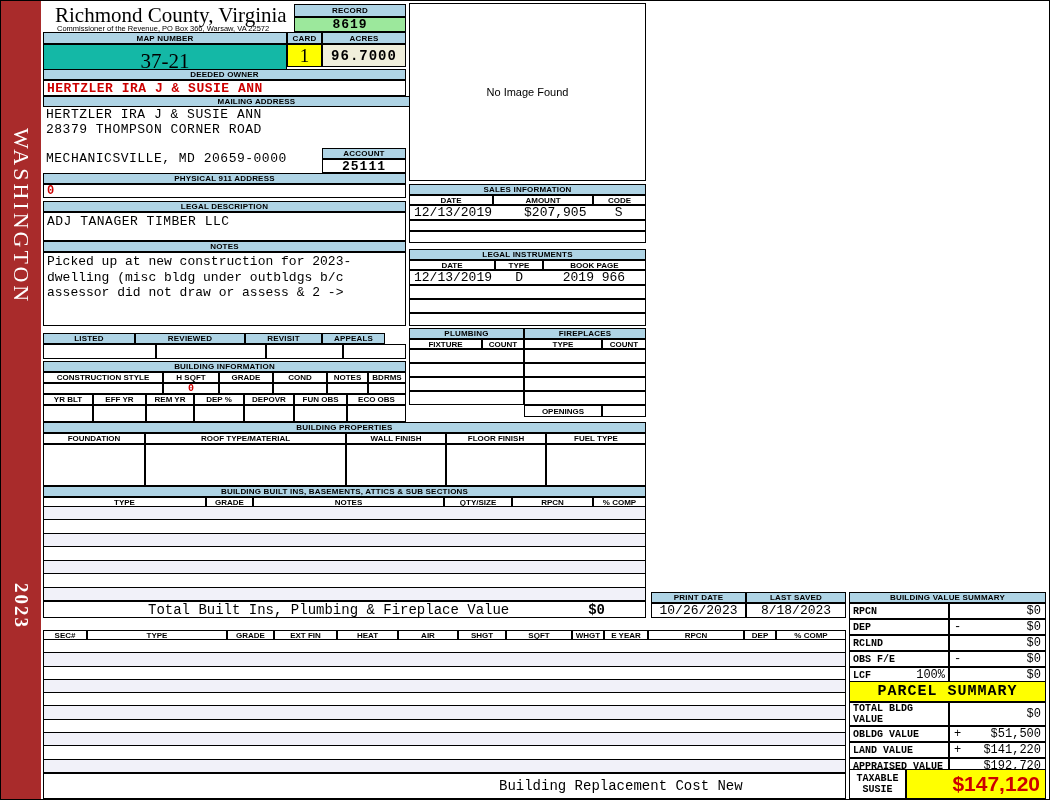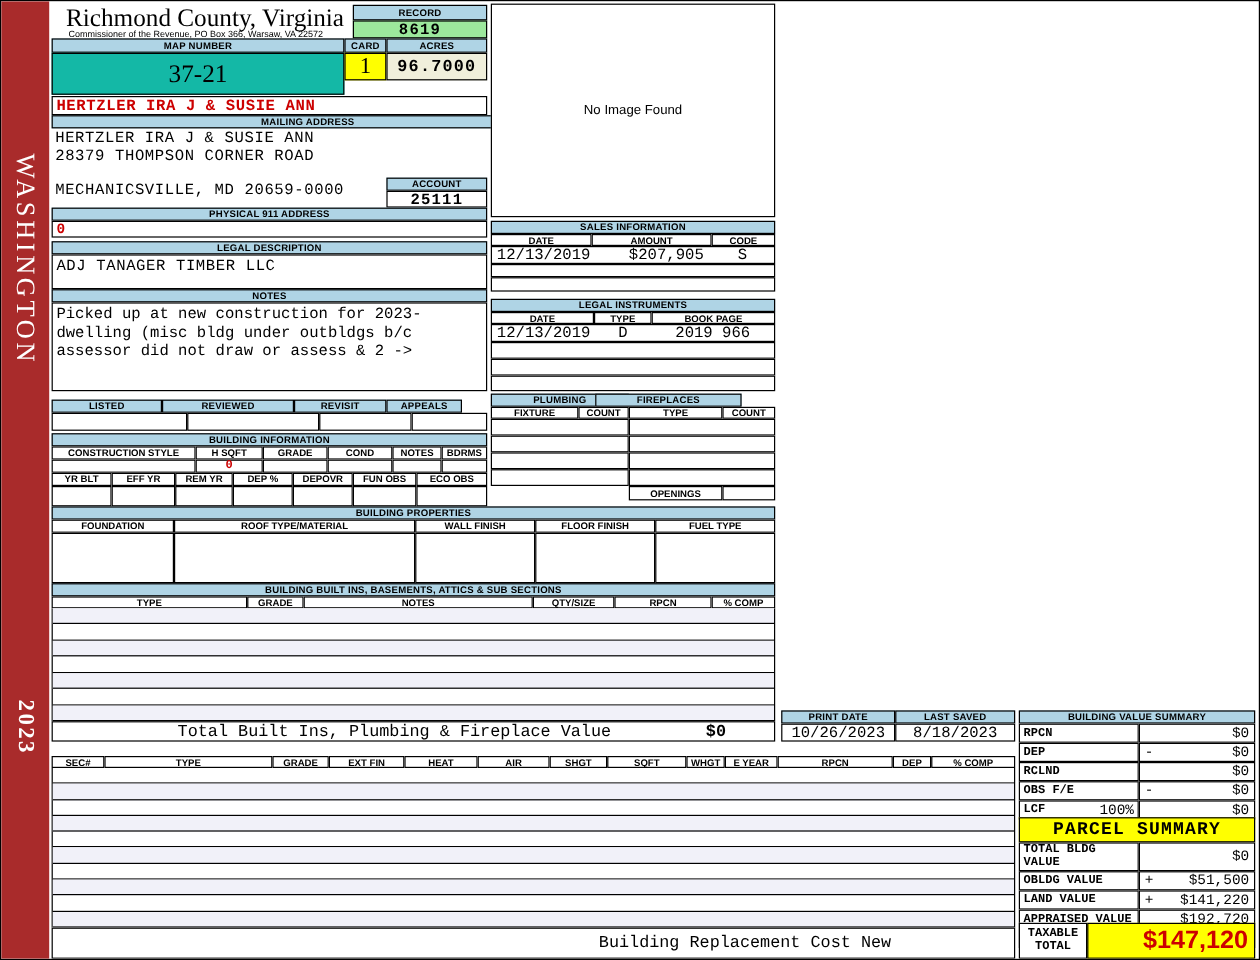--- a/index.html
+++ b/index.html
@@ -51,20 +51,21 @@
   <div class="abs bx v" style="left:293px;top:16px;width:112px;height:15px;background:#9CE89C;display:flex;align-items:center;justify-content:center;font-size:13px;font-weight:bold;letter-spacing:1px;">8619</div>
 
   <div class="abs hd" style="left:42px;top:31px;width:244px;height:12px;">MAP NUMBER</div>
   <div class="abs hd" style="left:286px;top:31px;width:35px;height:12px;">CARD</div>
   <div class="abs hd" style="left:321px;top:31px;width:84px;height:12px;">ACRES</div>
 
   <div class="abs bx" style="left:42px;top:43px;width:244px;height:35px;background:#14b8a6;display:flex;align-items:center;justify-content:center;font:21px 'Liberation Serif',serif;">37-21</div>
   <div class="abs bx" style="left:286px;top:43px;width:35px;height:23px;background:#FFFF00;display:flex;align-items:center;justify-content:center;font:19px 'Liberation Serif',serif;">1</div>
   <div class="abs bx v" style="left:321px;top:43px;width:84px;height:23px;background:#F0EFDB;display:flex;align-items:center;justify-content:center;font-size:14px;font-weight:bold;letter-spacing:1px;">96.7000</div>
 
+  <div class="abs hd" style="left:42px;top:68px;width:363px;height:11px;">DEEDED OWNER</div>
   <div class="abs bx v red" style="left:42px;top:79px;width:363px;height:16px;display:flex;align-items:center;padding-left:3px;font-size:13px;font-weight:bold;letter-spacing:.5px;">HERTZLER IRA J &amp; SUSIE ANN</div>
 
   <div class="abs hd" style="left:42px;top:95px;width:427px;height:11px;">MAILING ADDRESS</div>
   <div class="abs" style="left:42px;top:106px;width:363px;height:66px;">
     <div class="abs v" style="left:3px;top:0;font-size:13px;letter-spacing:.5px;white-space:nowrap;">HERTZLER IRA J &amp; SUSIE ANN</div>
     <div class="abs v" style="left:3px;top:15px;font-size:13px;letter-spacing:.5px;white-space:nowrap;">28379 THOMPSON CORNER ROAD</div>
     <div class="abs v" style="left:3px;top:44px;font-size:13px;letter-spacing:.5px;white-space:nowrap;">MECHANICSVILLE, MD 20659-0000</div>
   </div>
 
   <div class="abs hd" style="left:321px;top:147px;width:84px;height:11px;">ACCOUNT</div>
@@ -283,21 +284,21 @@
       <div class="lbl" style="width:100px;">DEFERRED VALUE</div>
       <div class="val">
           <span>-</span>
           <span class="amt">$45,600</span>
         </div>
     </div>
   </div>
   <div class="abs fx" style="left:848px;top:768px;width:197px;height:30px;">
     <div class="bx v" style="width:57px;display:flex;flex-direction:column;align-items:center;justify-content:center;font-size:10px;font-weight:bold;line-height:11px;">
       <span>TAXABLE</span>
-      <span>TOTAL</span>
+      <span>SUSIE</span>
     </div>
     <div class="bx red" style="width:140px;background:#FFFF00;display:flex;align-items:center;justify-content:flex-end;padding-right:5px;font:bold 21px 'Liberation Sans',sans-serif;">$147,120</div>
   </div>
 
   <div class="abs bx" style="left:408px;top:2px;width:237px;height:178px;display:flex;align-items:center;justify-content:center;font-size:11px;">No Image Found</div>
 
   <div class="abs hd" style="left:408px;top:183px;width:237px;height:11px;">SALES INFORMATION</div>
   <div class="abs fx" style="left:408px;top:194px;width:237px;height:10px;">
     <div class="ch" style="width:84px;">DATE</div>
     <div class="ch" style="width:100px;">AMOUNT</div>
@@ -320,21 +321,21 @@
   <div class="abs bx fx v" style="left:408px;top:269px;width:237px;height:15px;align-items:center;font-size:13px;">
     <span style="width:86px;padding-left:4px;box-sizing:border-box;">12/13/2019</span>
     <span style="width:48px;text-align:center;box-sizing:border-box;">D</span>
     <span style="width:103px;text-align:center;box-sizing:border-box;">2019 966</span>
   </div>
   <div class="abs bx" style="left:408px;top:284px;width:237px;height:14px;"></div>
   <div class="abs bx" style="left:408px;top:298px;width:237px;height:14px;"></div>
   <div class="abs bx" style="left:408px;top:312px;width:237px;height:13px;"></div>
 
   <div class="abs hd" style="left:408px;top:327px;width:115px;height:11px;">PLUMBING</div>
-  <div class="abs hd" style="left:495px;top:327px;width:122px;height:11px;">FIREPLACES</div>
+  <div class="abs hd" style="left:523px;top:327px;width:122px;height:11px;">FIREPLACES</div>
   <div class="abs fx" style="left:408px;top:338px;width:237px;height:10px;">
     <div class="ch" style="width:73px;">FIXTURE</div>
     <div class="ch" style="width:42px;">COUNT</div>
     <div class="ch" style="width:78px;">TYPE</div>
     <div class="ch" style="width:44px;">COUNT</div>
   </div>
   <div class="abs fx" style="left:408px;top:348px;width:237px;height:14px;">
     <div class="bx" style="width:115px;"></div>
     <div class="bx" style="width:122px;"></div>
   </div>

